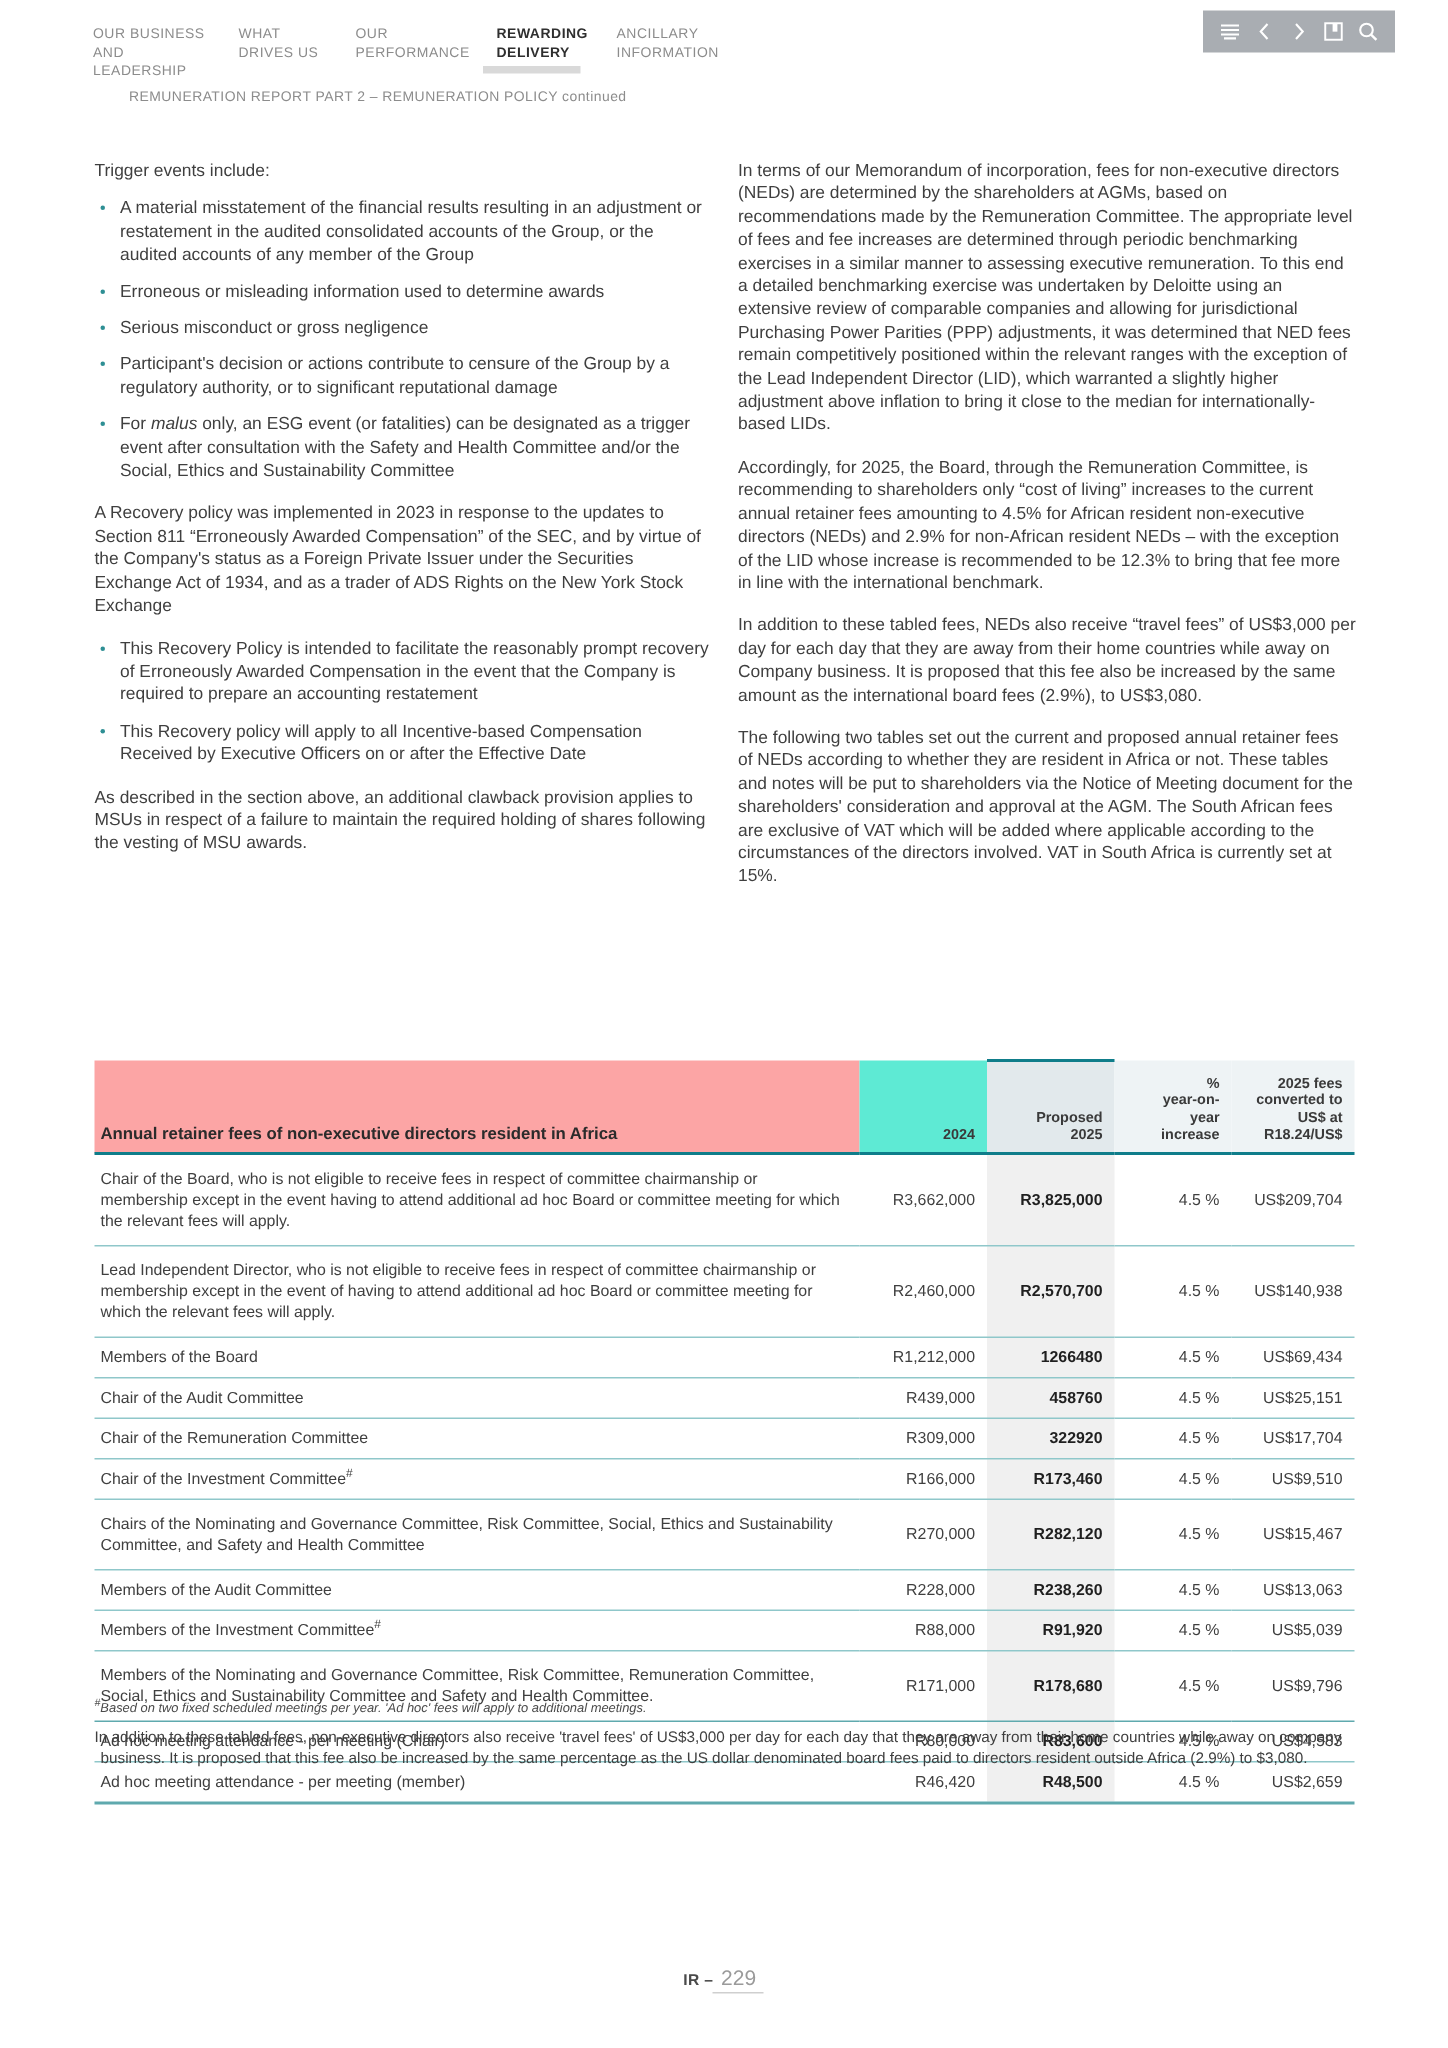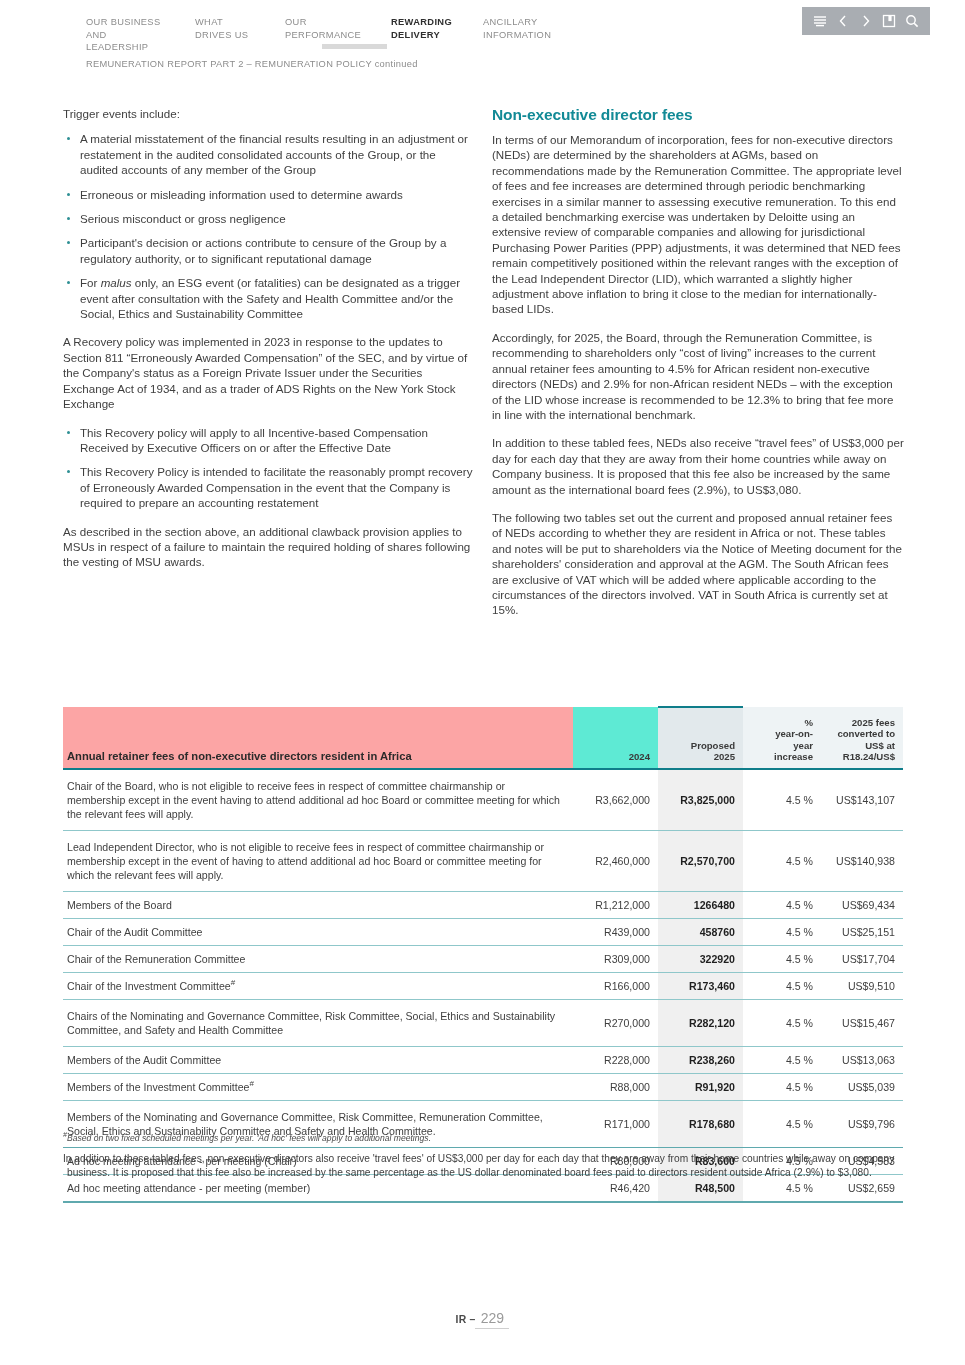--- a/index.html
+++ b/index.html
@@ -19,22 +19,21 @@
     background: #ffffff;
     overflow: hidden;
   }
 
   
   .topnav {
     position: absolute;
     left: 62px;
     top: 16px;
     display: flex;
-    gap: 16px;
-    margin-left: 24px;
+    gap: 4px;
   }
   .nav-tab {
     font-size: 9.3px;
     line-height: 12.6px;
     letter-spacing: 0.35px;
     color: #8c8c8c;
     text-transform: uppercase;
     padding-right: 18px;
     cursor: pointer;
   }
@@ -362,29 +361,28 @@
       <li>A material misstatement of the financial results resulting in an adjustment or restatement in the audited consolidated accounts of the Group, or the audited accounts of any member of the Group</li>
       <li>Erroneous or misleading information used to determine awards</li>
       <li>Serious misconduct or gross negligence</li>
       <li>Participant's decision or actions contribute to censure of the Group by a regulatory authority, or to significant reputational damage</li>
       <li><span>For </span><span class="ital">malus</span><span> only, an ESG event (or fatalities) can be designated as a trigger event after consultation with the Safety and Health Committee and/or the Social, Ethics and Sustainability Committee</span></li>
     </ul>
 
     <p class="body">A Recovery policy was implemented in 2023 in response to the updates to Section 811 “Erroneously Awarded Compensation” of the SEC, and by virtue of the Company's status as a Foreign Private Issuer under the Securities Exchange Act of 1934, and as a trader of ADS Rights on the New York Stock Exchange</p>
 
     <ul class="bullets">
+      <li>This Recovery Policy is intended to facilitate the reasonably prompt recovery of Erroneously Awarded Compensation in the event that the Company is required to prepare an accounting restatement</li>
       <li>This Recovery policy will apply to all Incentive-based Compensation Received by Executive Officers on or after the Effective Date</li>
-      <li>This Recovery Policy is intended to facilitate the reasonably prompt recovery of Erroneously Awarded Compensation in the event that the Company is required to prepare an accounting restatement</li>
     </ul>
 
     <p class="body">As described in the section above, an additional clawback provision applies to MSUs in respect of a failure to maintain the required holding of shares following the vesting of MSU awards.</p>
   </div>
 
   <div class="col-right">
-    <h2 class="section-head">Non-executive director fees</h2>
     <p class="body">In terms of our Memorandum of incorporation, fees for non-executive directors (NEDs) are determined by the shareholders at AGMs, based on recommendations made by the Remuneration Committee. The appropriate level of fees and fee increases are determined through periodic benchmarking exercises in a similar manner to assessing executive remuneration. To this end a detailed benchmarking exercise was undertaken by Deloitte using an extensive review of comparable companies and allowing for jurisdictional Purchasing Power Parities (PPP) adjustments, it was determined that NED fees remain competitively positioned within the relevant ranges with the exception of the Lead Independent Director (LID), which warranted a slightly higher adjustment above inflation to bring it close to the median for internationally-based LIDs.</p>
     <p class="body">Accordingly, for 2025, the Board, through the Remuneration Committee, is recommending to shareholders only “cost of living” increases to the current annual retainer fees amounting to 4.5% for African resident non-executive directors (NEDs) and 2.9% for non-African resident NEDs – with the exception of the LID whose increase is recommended to be 12.3% to bring that fee more in line with the international benchmark.</p>
     <p class="body">In addition to these tabled fees, NEDs also receive “travel fees” of US$3,000 per day for each day that they are away from their home countries while away on Company business. It is proposed that this fee also be increased by the same amount as the international board fees (2.9%), to US$3,080.</p>
     <p class="body">The following two tables set out the current and proposed annual retainer fees of NEDs according to whether they are resident in Africa or not. These tables and notes will be put to shareholders via the Notice of Meeting document for the shareholders' consideration and approval at the AGM. The South African fees are exclusive of VAT which will be added where applicable according to the circumstances of the directors involved. VAT in South Africa is currently set at 15%.</p>
   </div>
 
   <div class="table-wrap">
     <table class="fees">
       <colgroup>
         <col class="c-desc">
@@ -414,21 +412,21 @@
             <span>R18.24/US$</span>
           </th>
         </tr>
       </thead>
       <tbody>
           <tr class="tall">
             <td class="desc">Chair of the Board, who is not eligible to receive fees in respect of committee chairmanship or membership except in the event having to attend additional ad hoc Board or committee meeting for which the relevant fees will apply.</td>
             <td class="num ">R3,662,000</td>
             <td class="num col2025">R3,825,000</td>
             <td class="num ">4.5 %</td>
-            <td class="num ">US$143,107</td>
+            <td class="num ">US$209,704</td>
           </tr>
           <tr class="tall">
             <td class="desc">Lead Independent Director, who is not eligible to receive fees in respect of committee chairmanship or membership except in the event of having to attend additional ad hoc Board or committee meeting for which the relevant fees will apply.</td>
             <td class="num ">R2,460,000</td>
             <td class="num col2025">R2,570,700</td>
             <td class="num ">4.5 %</td>
             <td class="num ">US$140,938</td>
           </tr>
           <tr>
             <td class="desc">Members of the Board</td>

